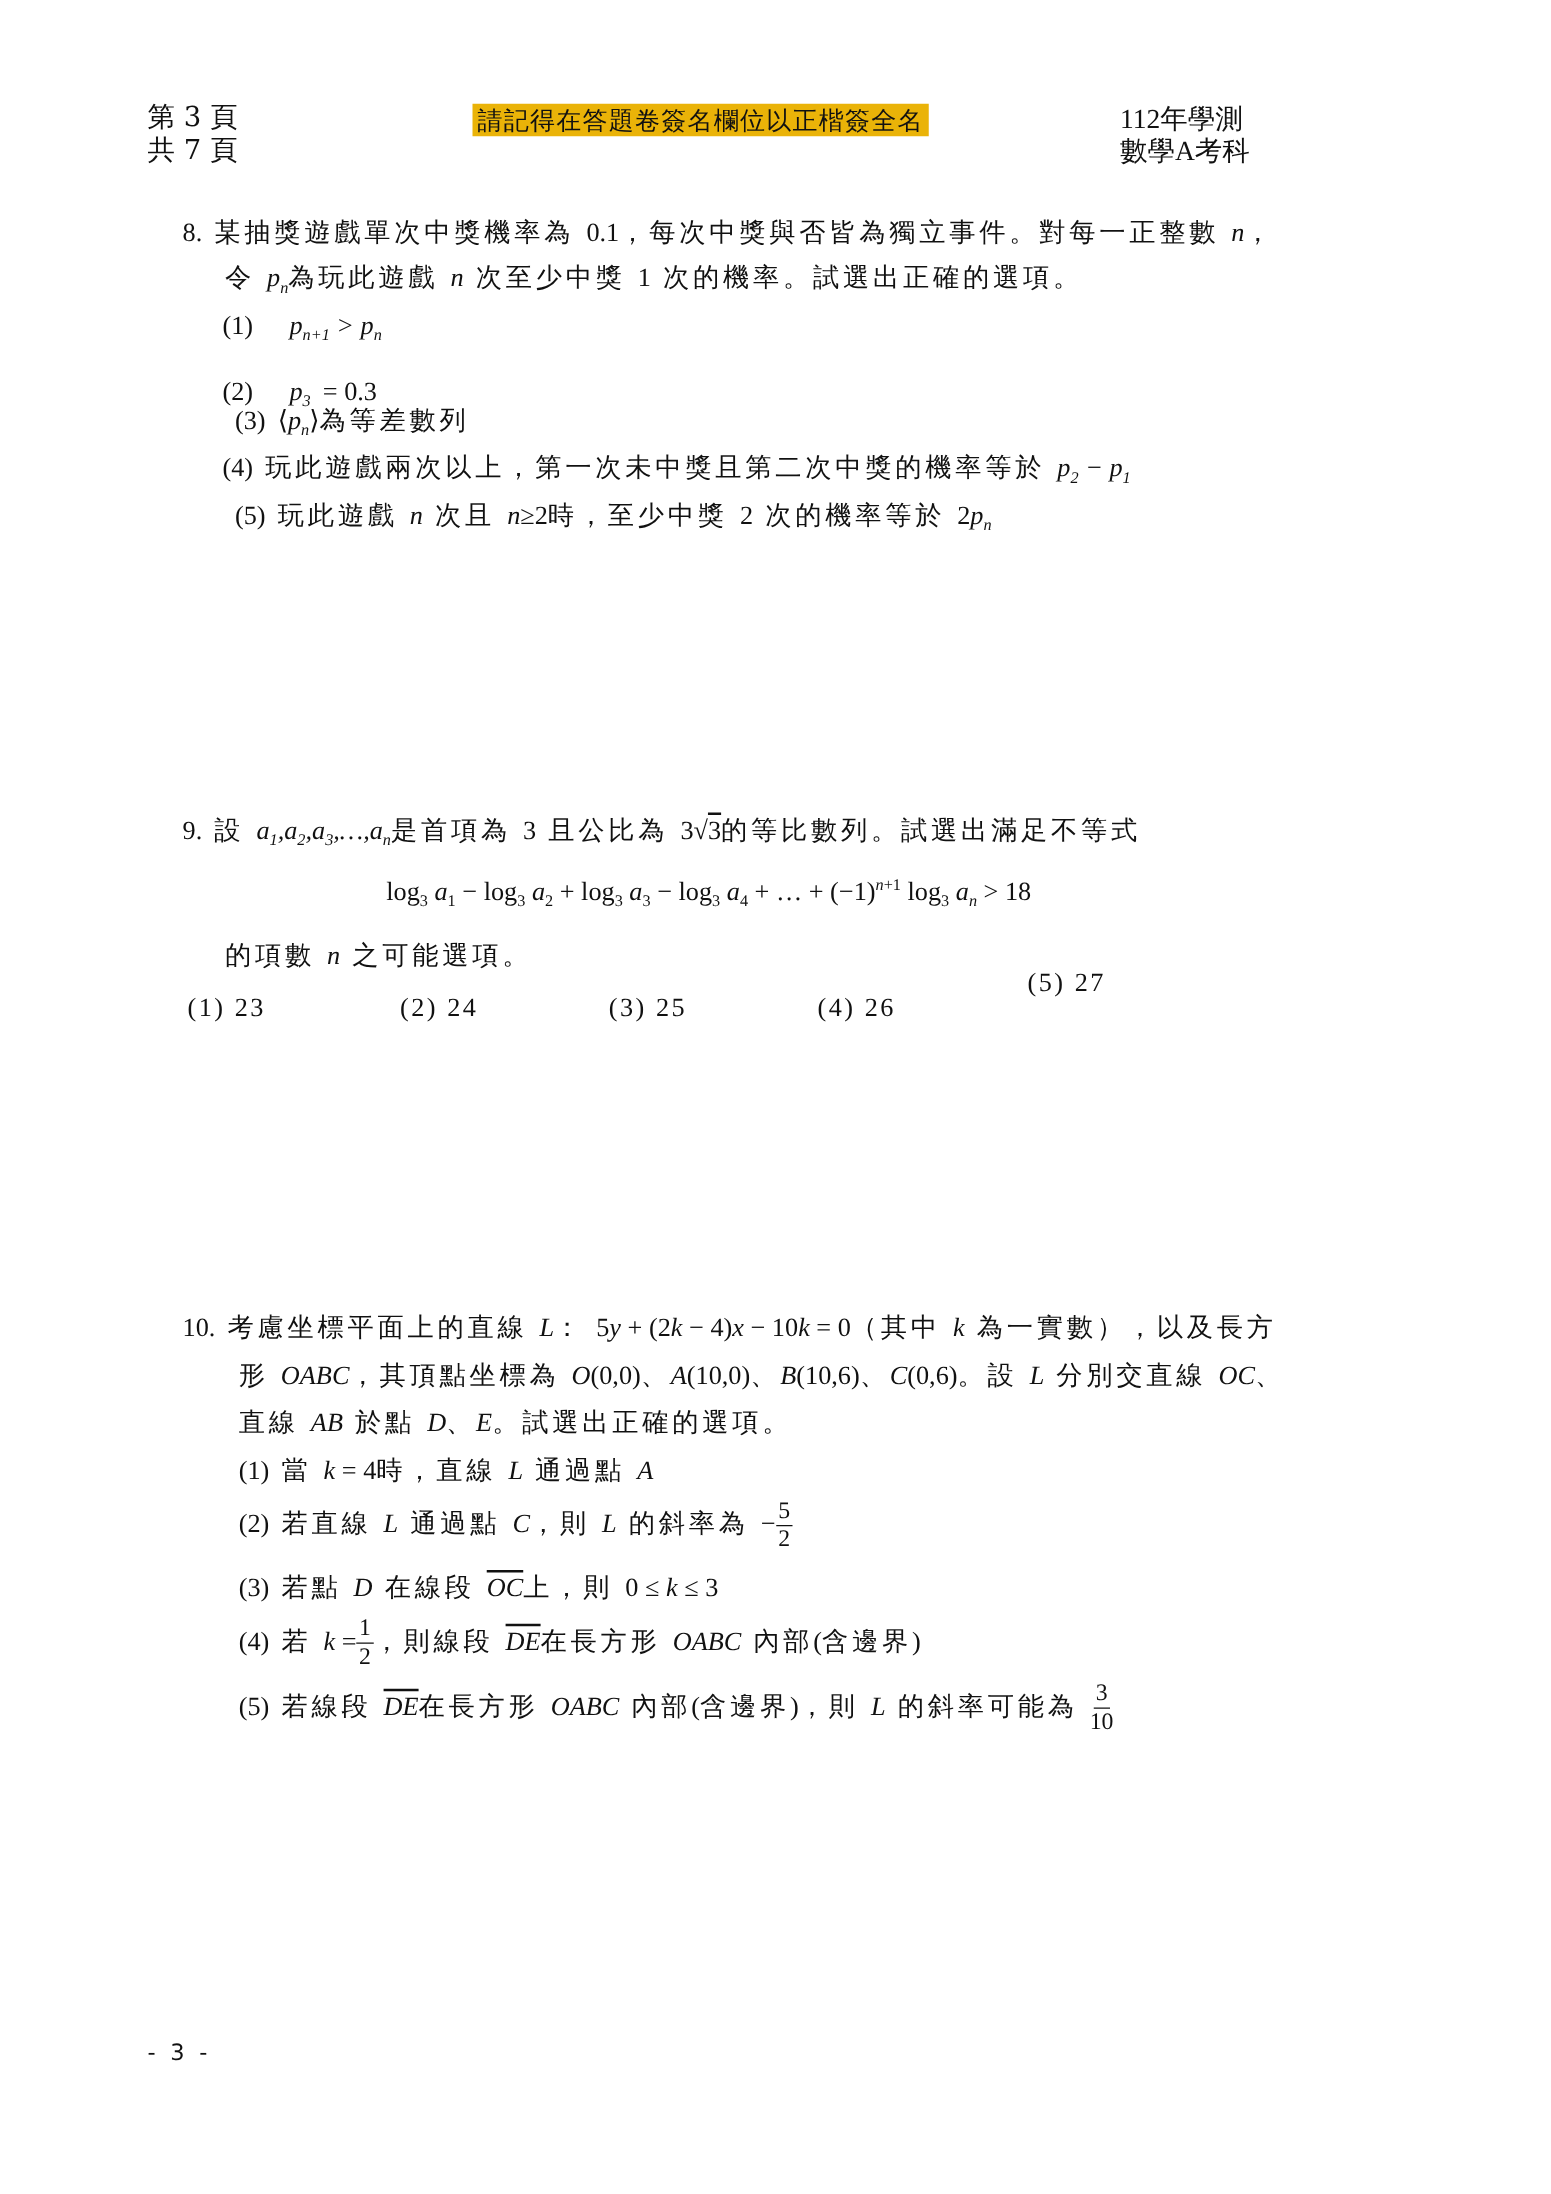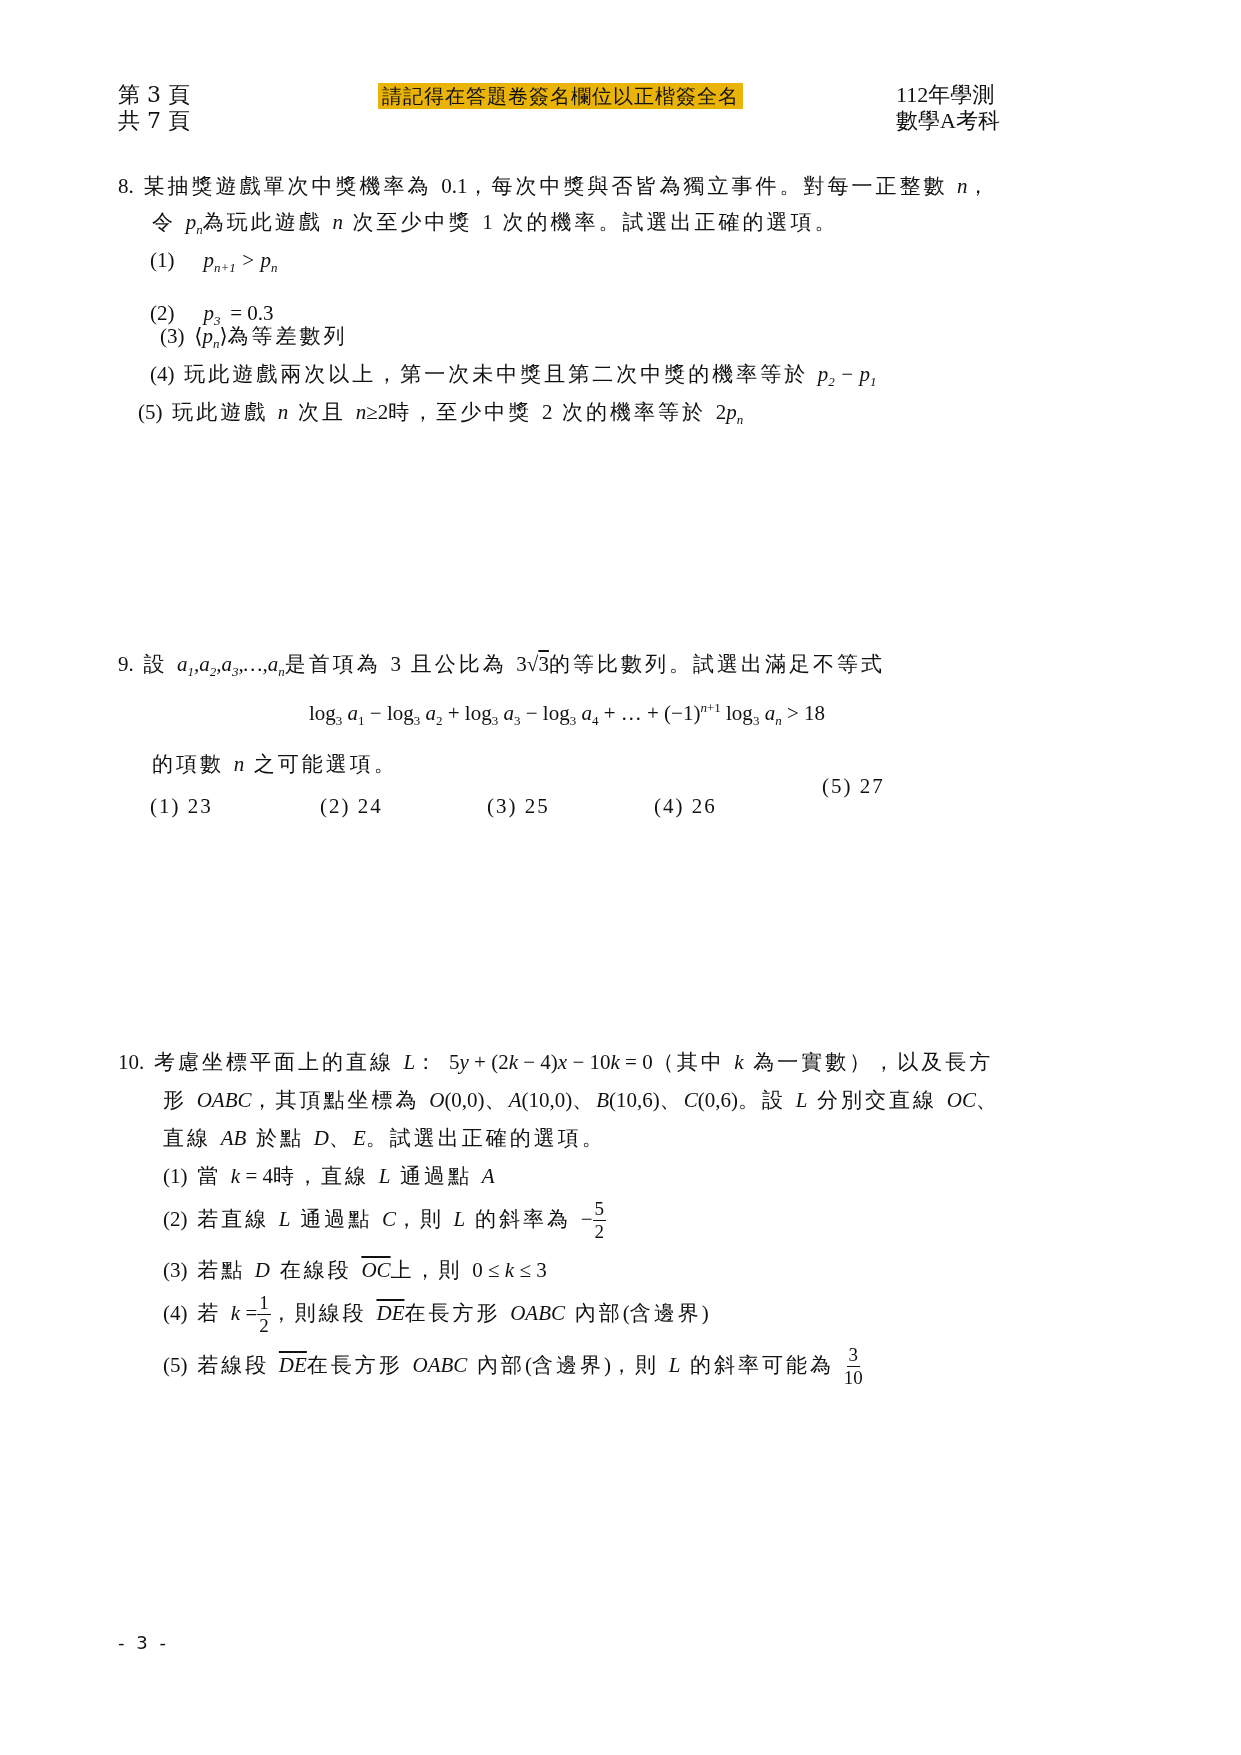--- a/index.html
+++ b/index.html
@@ -7,21 +7,21 @@
     width: 1241px; height: 1755px; position: relative; overflow: hidden;
     font-family: "DejaVu Serif", "Liberation Serif", serif;
     color: #111;
   }
   .abs { position: absolute; white-space: nowrap; }
   .hdr { font-size: 22px; line-height: 26px; }
   .banner {
     background: #eab308; padding: 0 4px; font-size: 20px; line-height: 26px;
     letter-spacing: 1px;
   }
-  .txt { font-size: 21px; letter-spacing: 3px; line-height: 28px; }
+  .txt { font-size: 21px; letter-spacing: 3px; line-height: 28px; margin-left: 28px; }
   .m { font-family: "Liberation Serif", serif; font-style: italic; letter-spacing: 0; }
   .r { font-family: "Liberation Serif", serif; letter-spacing: 0; }
   sub, sup { font-size: 13px; font-family: "Liberation Serif", serif; letter-spacing: 0; }
   .frac { display: inline-flex; flex-direction: column; align-items: center; vertical-align: middle;
           font-family: "Liberation Serif", serif; font-size: 19px; line-height: 22px; letter-spacing: 0; }
   .frac .num { border-bottom: 1.5px solid #111; padding: 0 2px; }
   .ovl { text-decoration: overline; }
   .eq { font-family: "Liberation Serif", serif; font-size: 21px; letter-spacing: 0; }
   .opt9 { font-family: "Liberation Serif", serif; font-size: 21px; letter-spacing: 2px; }
   .footer { font-family: "DejaVu Sans", sans-serif; font-size: 18px; letter-spacing: 3px; }
@@ -53,21 +53,21 @@
     <span class="m">p<sub>3</sub></span> <span class="r">= 0.3</span>
   </div>
   <div class="abs txt" style="left:160px; top:322px;">
     <span class="r">(3)</span>
     <span class="r">⟨</span><span class="m">p<sub>n</sub></span><span class="r">⟩</span>為等差數列
   </div>
   <div class="abs txt" style="left:150px; top:360px;">
     <span class="r">(4)</span>
     玩此遊戲兩次以上，第一次未中獎且第二次中獎的機率等於 <span class="m">p<sub>2</sub> <span class="r">−</span> p<sub>1</sub></span>
   </div>
-  <div class="abs txt" style="left:138px; top:398px;">
+  <div class="abs txt" style="left:160px; top:398px;">
     <span class="r">(5)</span>
     玩此遊戲 <span class="m">n</span> 次且 <span class="m">n</span><span class="r">≥2</span>時，至少中獎 <span class="r">2</span> 次的機率等於 <span class="r">2</span><span class="m">p<sub>n</sub></span>
   </div>
 </div>
 
 <div>
   <div class="abs txt" style="left:118px; top:650px;">
     <span class="r">9.</span>
     設 <span class="m">a<sub>1</sub>,a<sub>2</sub>,a<sub>3</sub>,…,a<sub>n</sub></span>是首項為 <span class="r">3</span> 且公比為 <span class="r">3√<span style="text-decoration:overline;">3</span></span>的等比數列。試選出滿足不等式
   </div>

